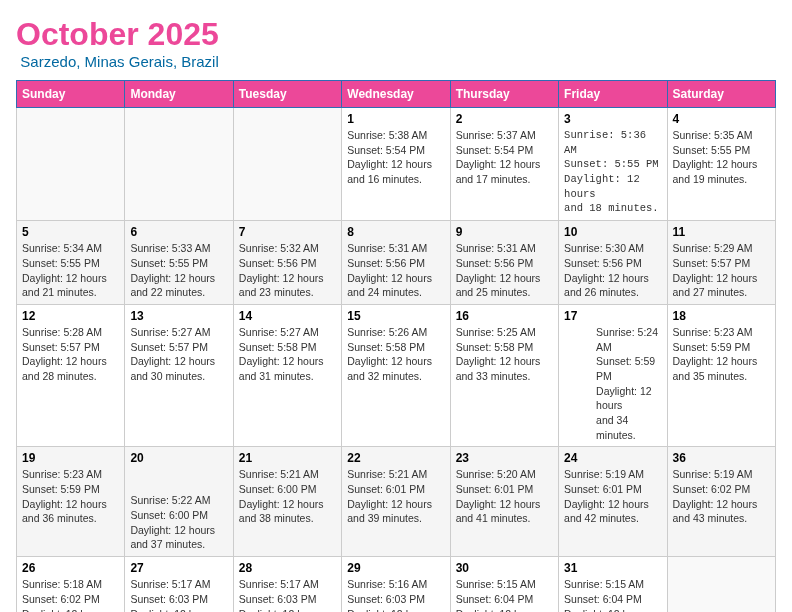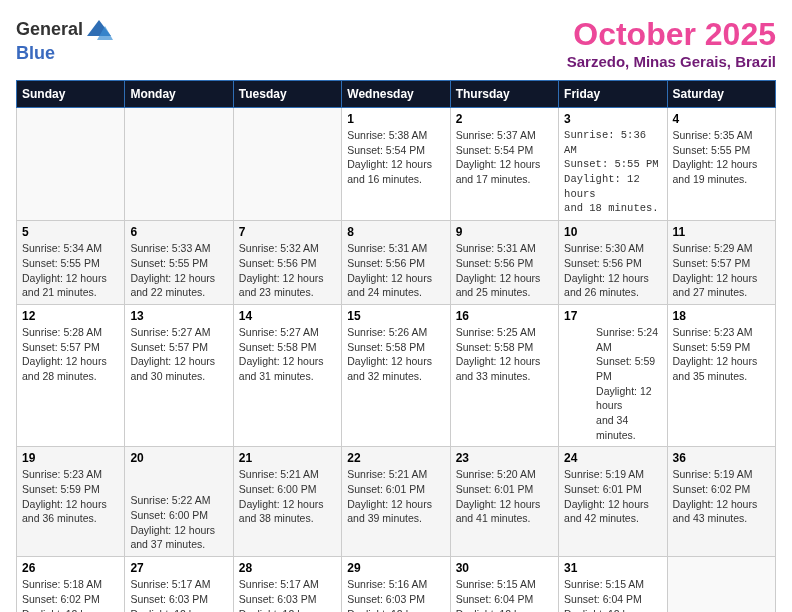--- a/index.html
+++ b/index.html
@@ -41,30 +41,29 @@
     .title-area {
       text-align: right;
     }
     .month-title {
       font-size: 32px;
       font-weight: bold;
       color: #ec4899;
     }
     .location-subtitle {
       font-size: 15px;
-      color: #701a75;
-      font-weight: bold;
+      color: #0369a1;
     }
     .calendar-table {
       width: 100%;
       border-collapse: collapse;
       font-size: 11px;
     }
     .calendar-table th {
-      background-color: #0f172a;
+      background-color: #ec4899;
       color: #fff;
       text-align: left;
       padding: 6px 5px;
       font-size: 12px;
       font-weight: bold;
       border: 1px solid #2e6db4;
     }
     .calendar-table td {
       border: 1px solid #ccc;
       vertical-align: top;
@@ -90,34 +89,20 @@
       line-height: 1.4;
     }
     .empty-cell {
       background: #f9f9f9 !important;
     }
   </style>
 </head>
 <body>
 
 <div class="header-area">
-  <div class="logo">
-    <div>
-      <div style="display:flex;align-items:center;">
-        <span class="logo-text-general">General</span>
-        <svg class="logo-icon" viewBox="0 0 28 28" xmlns="http://www.w3.org/2000/svg">
-          <polygon points="14,4 26,20 2,20" fill="#2e6db4"></polygon>
-          <polygon points="20,10 28,24 12,24" fill="#3a8fd4" opacity="0.7"></polygon>
-        </svg>
-      </div>
-      <div>
-        <span class="logo-text-blue">Blue</span>
-      </div>
-    </div>
-  </div>
   <div class="title-area">
     <div class="month-title">October 2025</div>
     <div class="location-subtitle">Sarzedo, Minas Gerais, Brazil</div>
   </div>
 </div>
 
 <table class="calendar-table">
   <thead>
     <tr>
       <th>Sunday</th>

